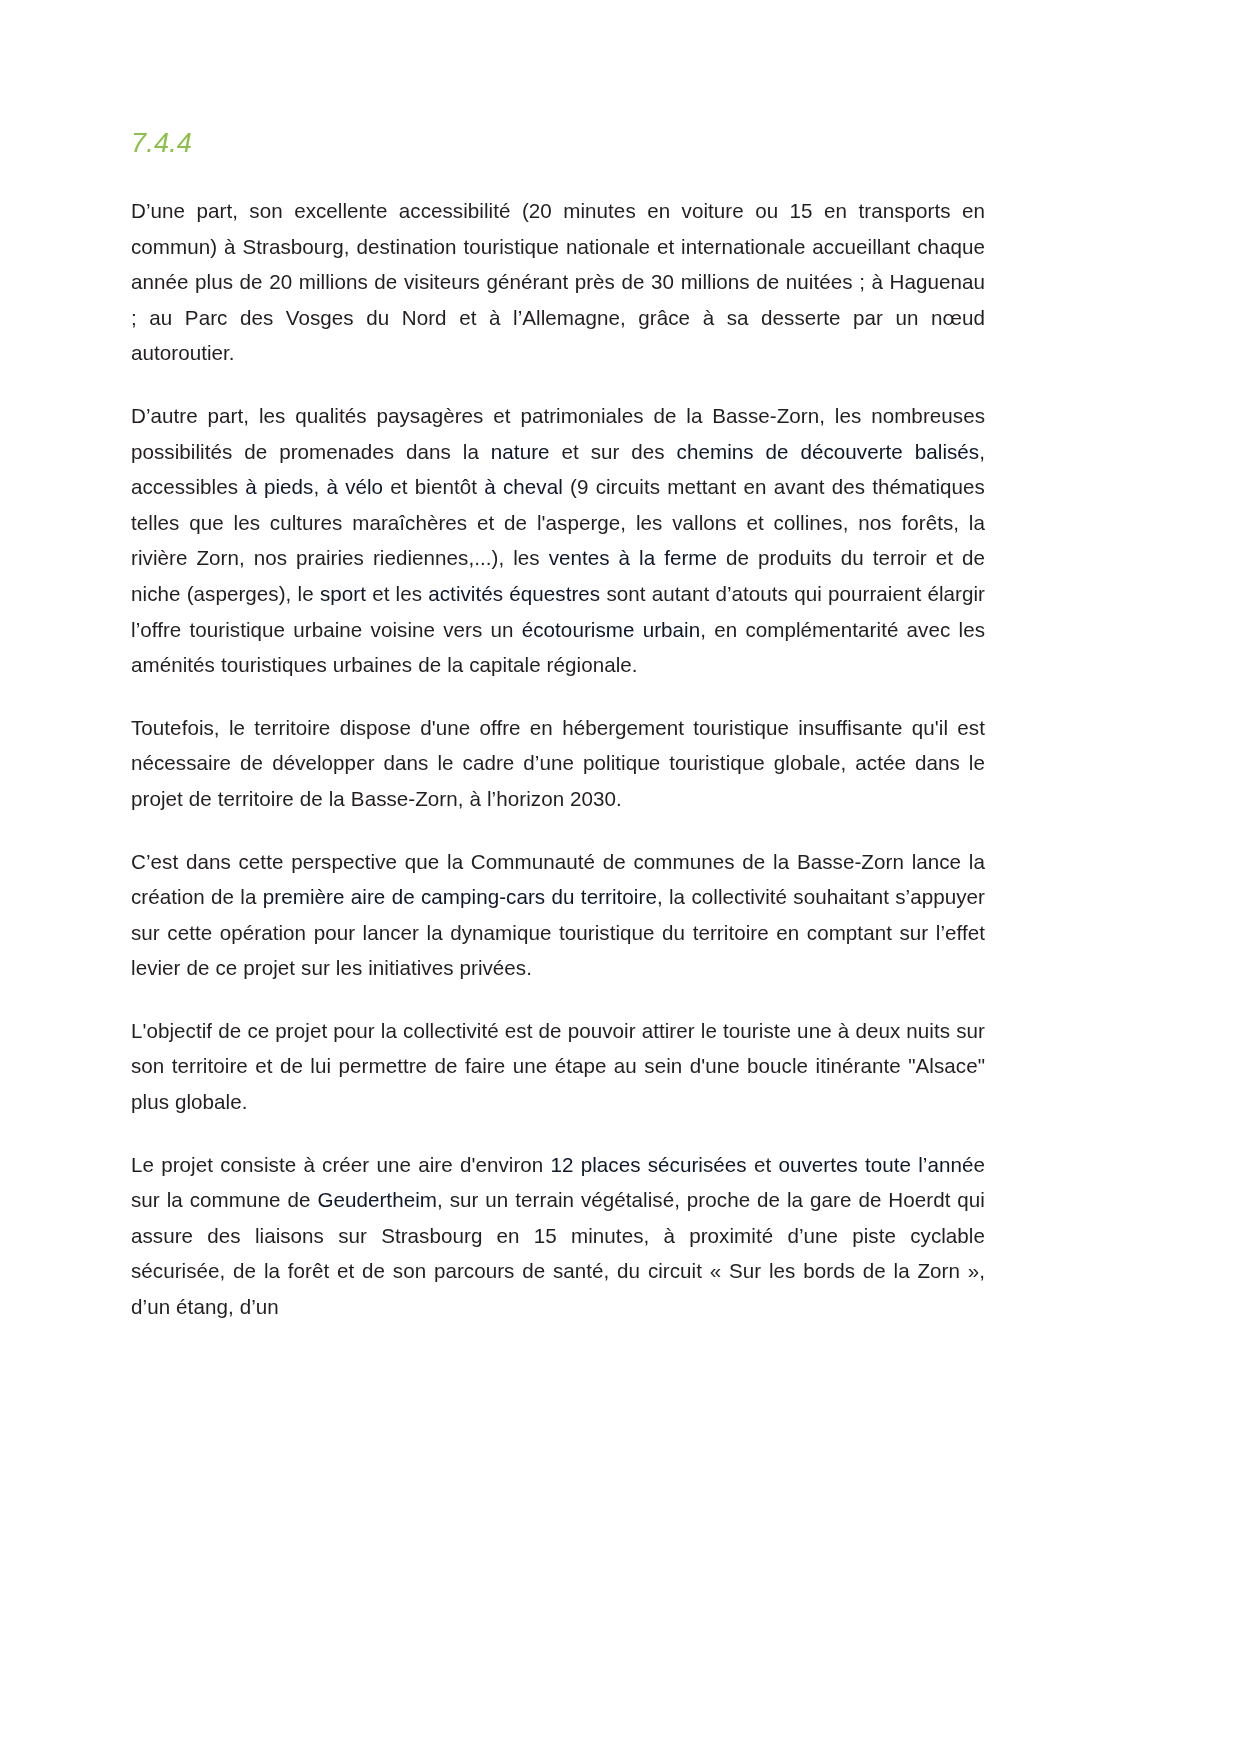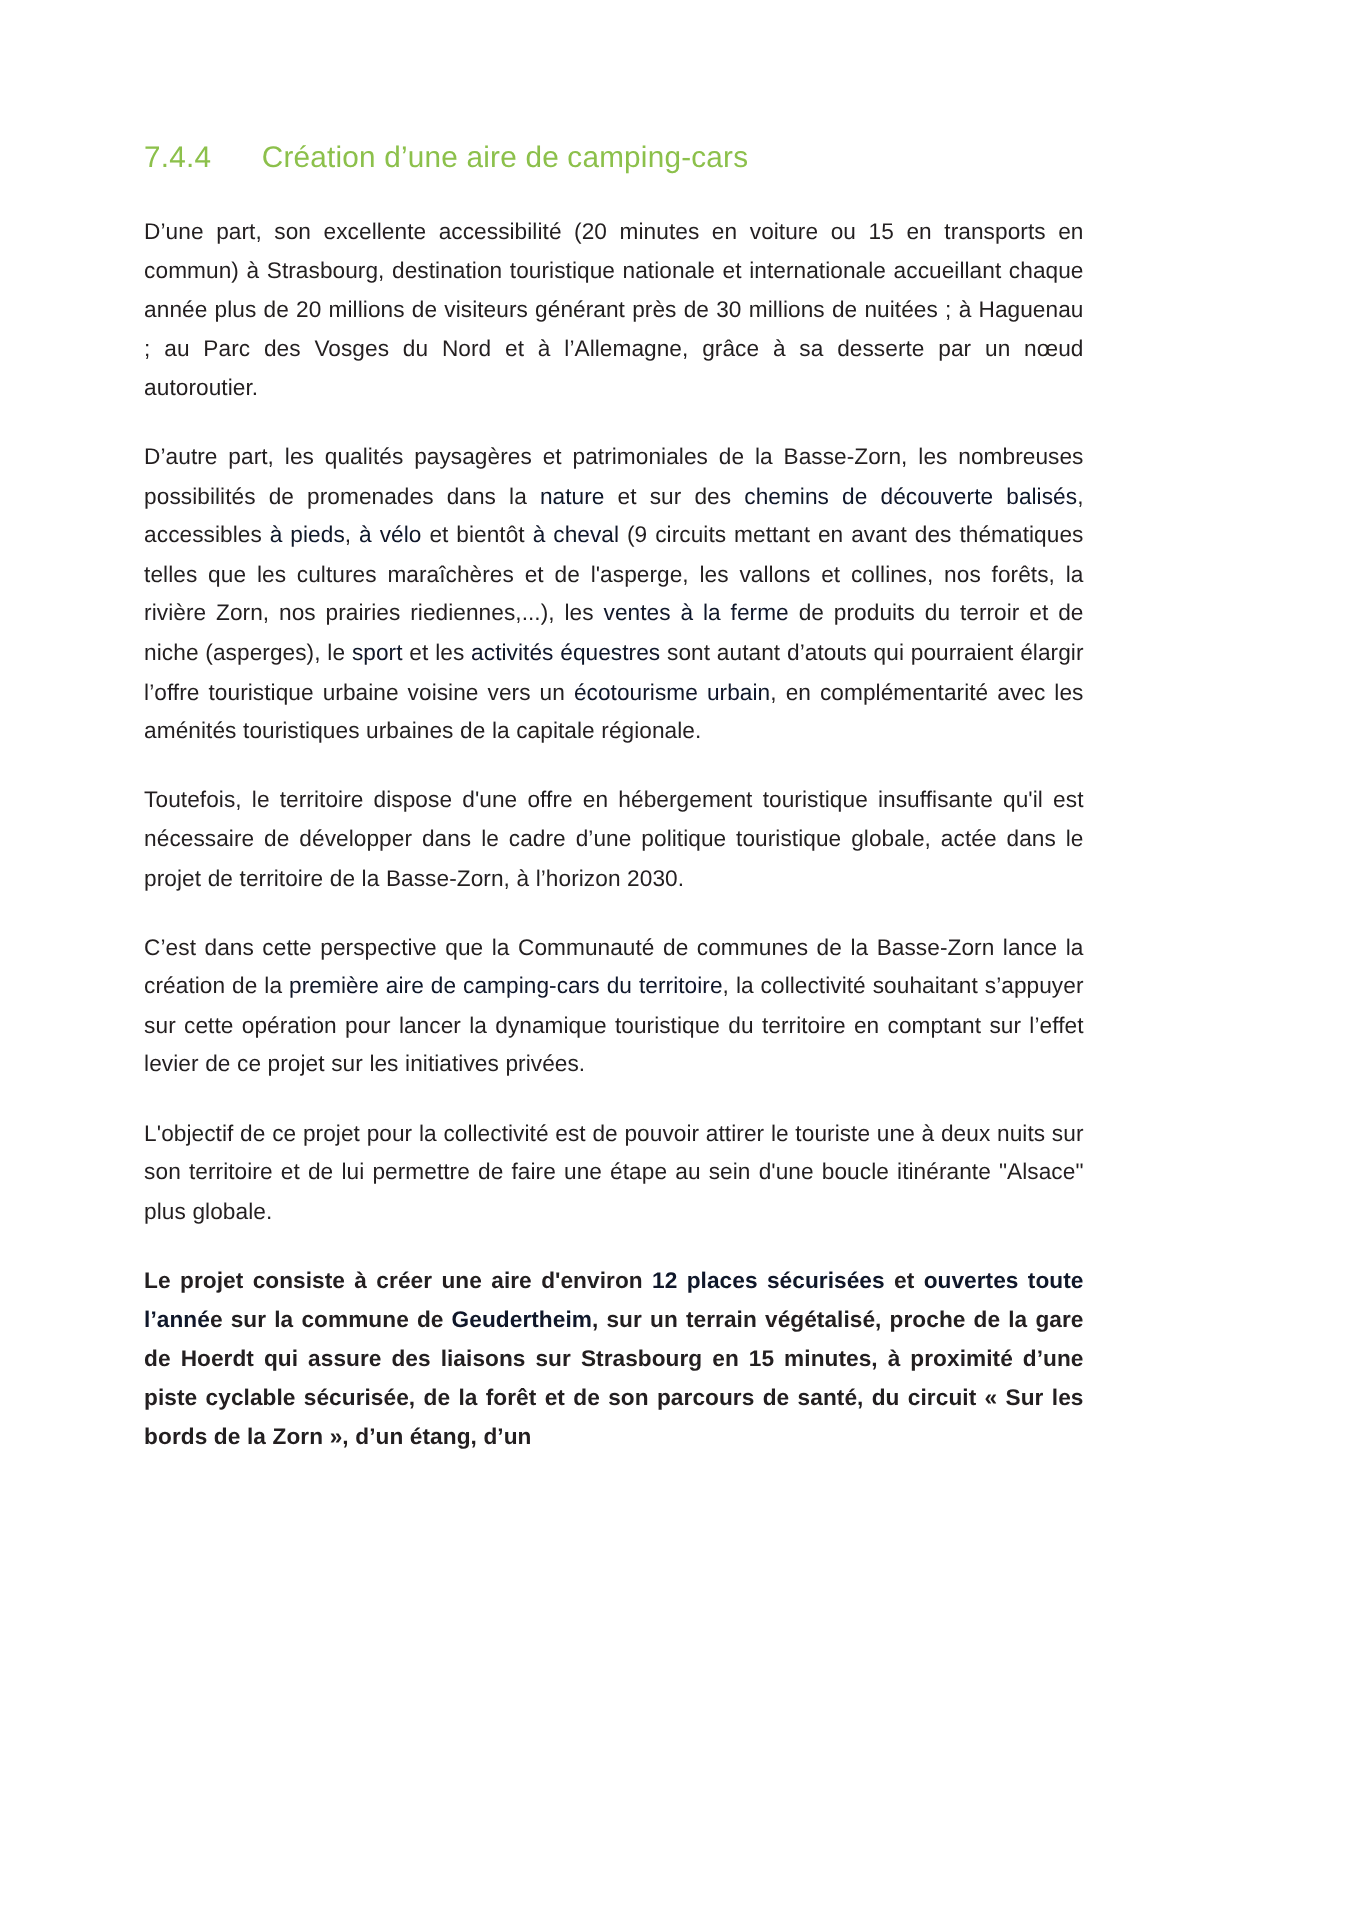--- a/index.html
+++ b/index.html
@@ -25,20 +25,21 @@
     width: 854px;
   }
   .heading {
     color: #8cc04b;
     font-size: 27px;
     font-weight: 400;
     letter-spacing: 0.2px;
     margin: 0 0 34px 0;
     white-space: nowrap;
     display: flex;
+    font-style: italic;
   }
   .heading .num {
     display: inline-block;
     width: 107px;
     flex: 0 0 107px;
   }
   .heading .title {
     display: inline-block;
   }
   p.para {
@@ -46,21 +47,20 @@
     font-size: 20.6px;
     line-height: 35.6px;
     color: #231f20;
     text-align: justify;
     text-justify: inter-word;
     letter-spacing: 0.05px;
     word-spacing: 0.2px;
   }
   p.para:last-of-type {
     margin-bottom: 16px;
-    font-weight: bold;
   }
   .hl {
     color: #0f172a;
   }
   .footer {
     position: absolute;
     left: 131px;
     top: 1466px;
     width: 854px;
     display: flex;
@@ -90,21 +90,20 @@
 </style>
 </head>
 <body>
 
 <div class="page">
 
   <div class="content">
 
     <h1 class="heading">
       <span class="num">7.4.4</span>
-        <span class="title">Création d’une aire de camping-cars</span>
     </h1>
 
 
     <p class="para"><span>D’une part, son excellente accessibilité (20 minutes en voiture ou 15 en transports en commun) à Strasbourg, destination touristique nationale et internationale accueillant chaque année plus de 20 millions de visiteurs générant près de 30 millions de nuitées ; à Haguenau ; au Parc des Vosges du Nord et à l’Allemagne, grâce à sa desserte par un nœud autoroutier.</span></p>
 
     <p class="para"><span>D’autre part, les qualités paysagères et patrimoniales de la Basse-Zorn, les nombreuses possibilités de promenades dans la </span><span class="hl">nature</span><span> et sur des </span><span class="hl">chemins de découverte balisés</span><span>, accessibles </span><span class="hl">à pieds</span><span>, </span><span class="hl">à vélo</span><span> et bientôt </span><span class="hl">à cheval</span><span> (9 circuits mettant en avant des thématiques telles que les cultures maraîchères et de l'asperge, les vallons et collines, nos forêts, la rivière Zorn, nos prairies riediennes,...), les </span><span class="hl">ventes à la ferme</span><span> de produits du terroir et de niche (asperges), le </span><span class="hl">sport</span><span> et les </span><span class="hl">activités équestres</span><span> sont autant d’atouts qui pourraient élargir l’offre touristique urbaine voisine vers un </span><span class="hl">écotourisme urbain</span><span>, en complémentarité avec les aménités touristiques urbaines de la capitale régionale.</span></p>
 
     <p class="para"><span>Toutefois, le territoire dispose d'une offre en hébergement touristique insuffisante qu'il est nécessaire de développer dans le cadre d’une politique touristique globale, actée dans le projet de territoire de la Basse-Zorn, à l’horizon 2030.</span></p>
 
     <p class="para"><span>C’est dans cette perspective que la Communauté de communes de la Basse-Zorn lance la création de la </span><span class="hl">première aire de camping-cars du territoire</span><span>, la collectivité souhaitant s’appuyer sur cette opération pour lancer la dynamique touristique du territoire en comptant sur l’effet levier de ce projet sur les initiatives privées.</span></p>

